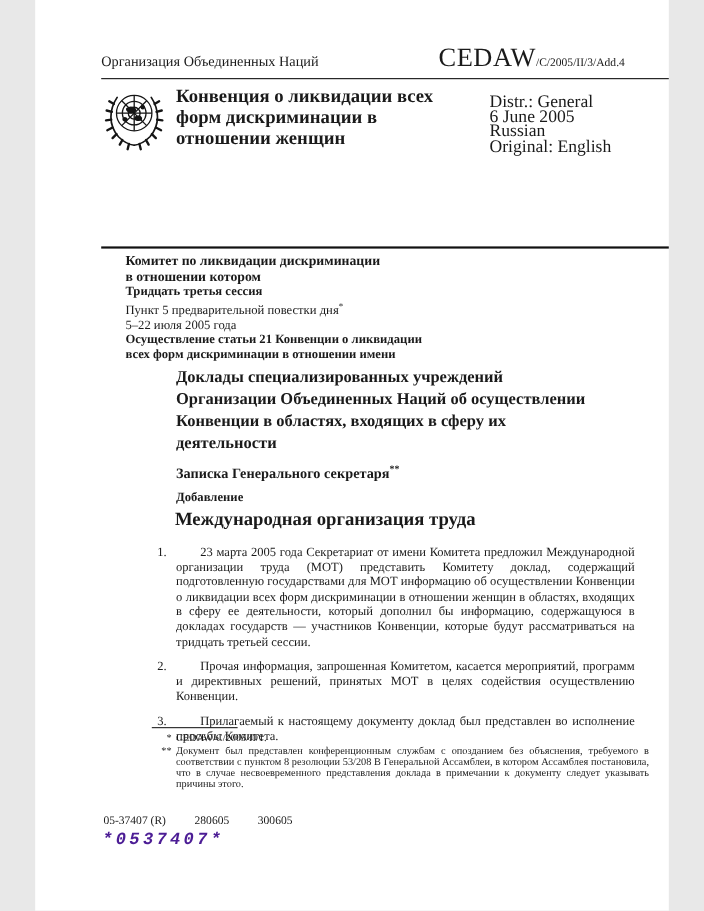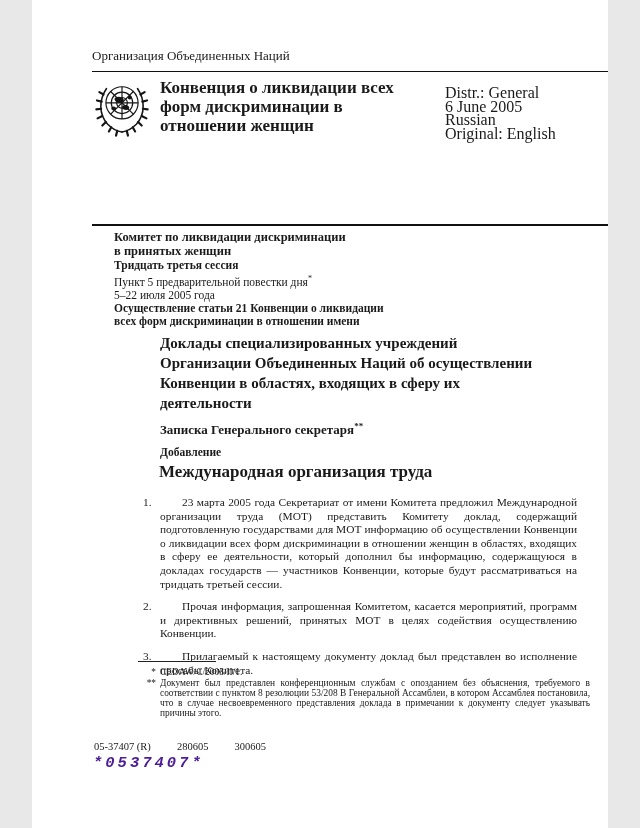--- a/index.html
+++ b/index.html
@@ -57,20 +57,23 @@
     font-family:Liberation Mono, monospace; font-weight:bold; font-style:italic;
     font-size:15.5px; letter-spacing:3px; color:#4c1d95;
   }
 </style>
 </head>
 <body>
 
 <div class="page">
 
   <div class="org-name">Организация Объединенных Наций</div>
+  <div class="doc-symbol">
+    <span class="big">CEDAW</span><span class="suffix">/C/2005/II/3/Add.4</span>
+  </div>
   <div class="rule-thin"></div>
 
   <div class="emblem">
     <svg viewBox="0 0 100 104" width="60" height="62" aria-hidden="true">
       <g stroke="#151515" fill="none" stroke-width="2">
         <circle cx="50" cy="40" r="27"></circle>
         <circle cx="50" cy="40" r="18"></circle>
         <circle cx="50" cy="40" r="9"></circle>
         <line x1="23" y1="40" x2="77" y2="40"></line>
         <line x1="50" y1="13" x2="50" y2="67"></line>
@@ -117,21 +120,21 @@
     <div>Distr.: General</div>
     <div>6 June 2005</div>
     <div>Russian</div>
     <div>Original: English</div>
   </div>
 
   <div class="rule-thick"></div>
 
   <div class="session">
     <div class="cm">Комитет по ликвидации дискриминации</div>
-    <div class="cm">в принятых женщин</div>
+    <div class="cm">в отношении котором</div>
     <div class="bold">Тридцать третья сессия</div>
     <div><span>Пункт 5 предварительной повестки дня</span><sup>*</sup></div>
     <div>5–22 июля 2005 года</div>
     <div class="bold">Осуществление статьи 21 Конвенции о ликвидации</div>
     <div class="bold">всех форм дискриминации в отношении имени</div>
   </div>
 
   <div class="doc-title">
     <div>Доклады специализированных учреждений</div>
     <div>Организации Объединенных Наций об осуществлении</div>

